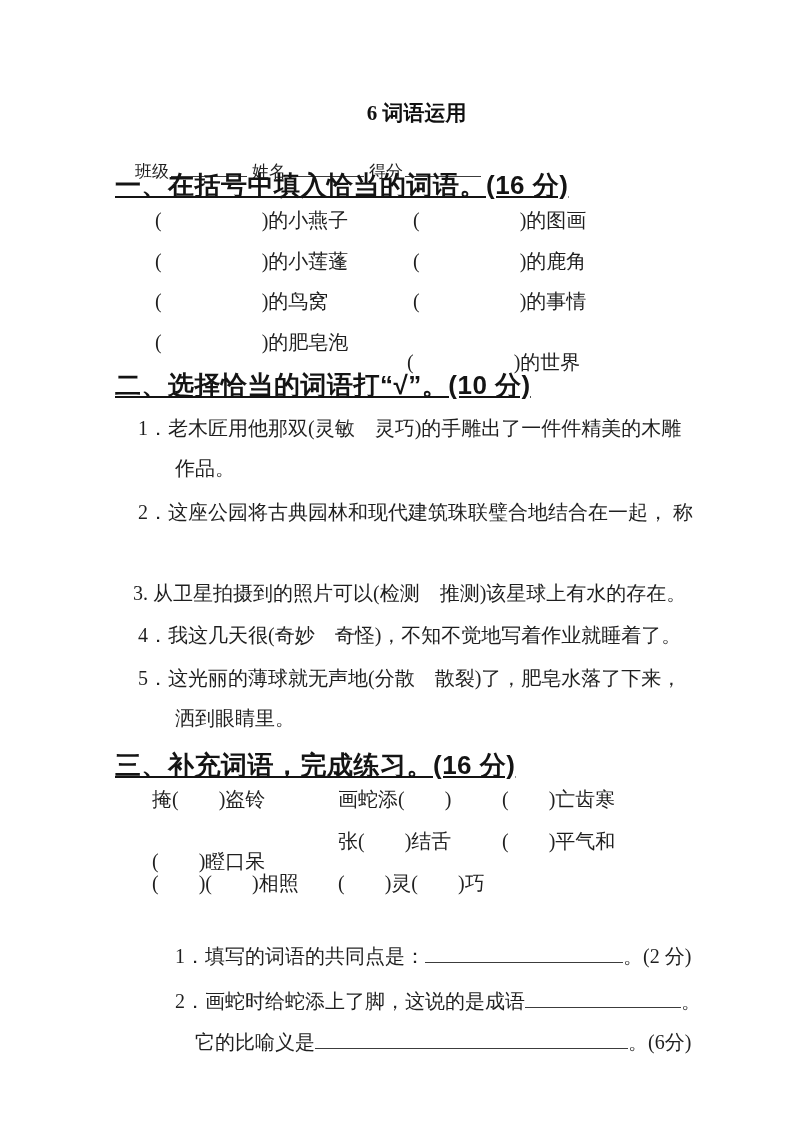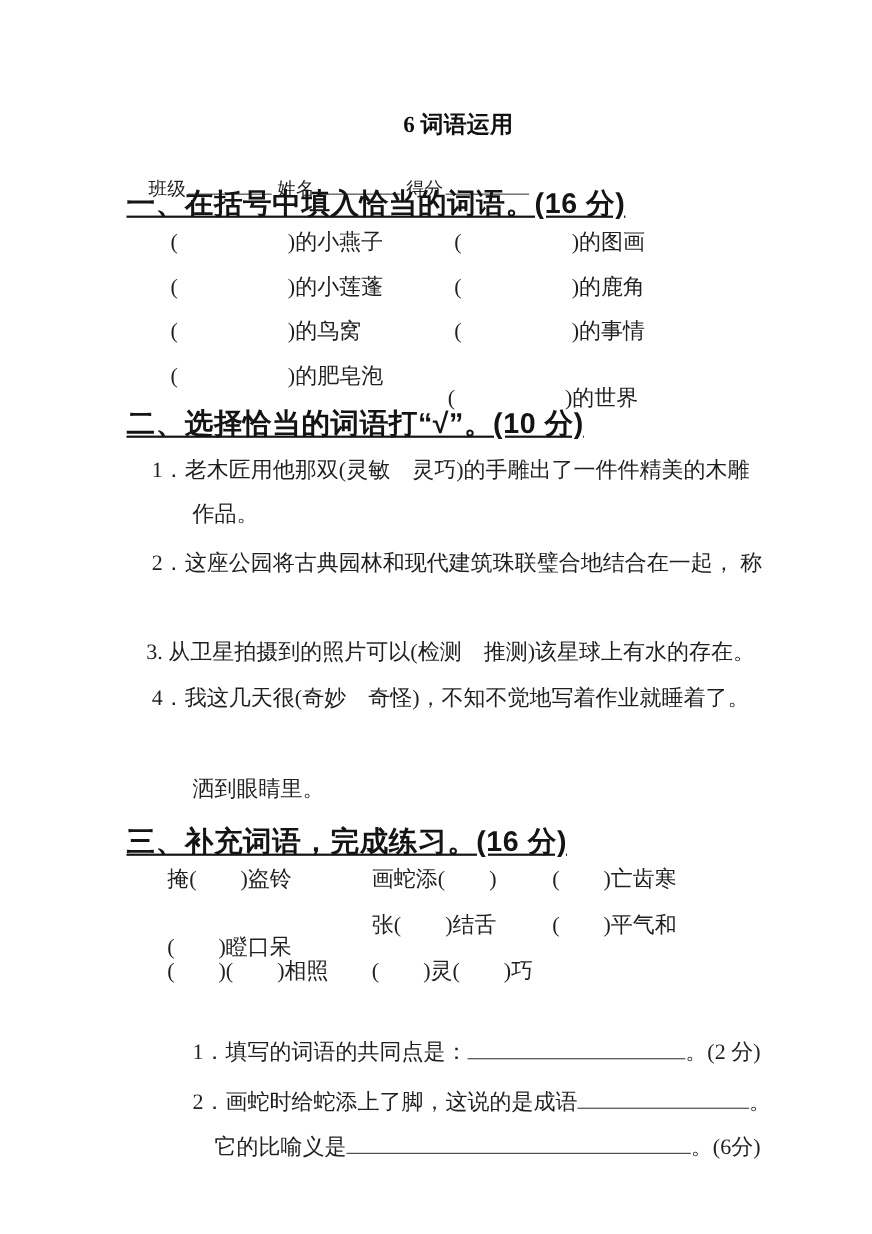--- a/index.html
+++ b/index.html
@@ -46,20 +46,21 @@
   <div class="t" style="left:155px; top:331px;">(　　　　　)的肥皂泡</div>
   <div class="t" style="left:407px; top:331px;margin-top:20px;">(　　　　　)的世界</div>
 
   <div class="t head" style="left:115px; top:371px;">二、选择恰当的词语打“√”。(10 分)</div>
 
   <div class="t" style="left:138px; top:417px;">1．老木匠用他那双(灵敏　灵巧)的手雕出了一件件精美的木雕</div>
   <div class="t" style="left:175px; top:457px;">作品。</div>
   <div class="t" style="left:138px; top:501px;">2．这座公园将古典园林和现代建筑珠联璧合地结合在一起， 称</div>
   <div class="t" style="left:133px; top:582px;">3. 从卫星拍摄到的照片可以(检测　推测)该星球上有水的存在。</div>
   <div class="t" style="left:138px; top:624px;">4．我这几天很(奇妙　奇怪)，不知不觉地写着作业就睡着了。</div>
+  <div class="t" style="left:138px; top:667px;">5．这光丽的薄球就无声地(分散　散裂)了，肥皂水落了下来，</div>
   <div class="t" style="left:175px; top:707px;">洒到眼睛里。</div>
 
   <div class="t head" style="left:115px; top:751px;">三、补充词语，完成练习。(16 分)</div>
 
   <div class="t" style="left:152px; top:788px;">掩(　　)盗铃</div>
   <div class="t" style="left:338px; top:788px;">画蛇添(　　)</div>
   <div class="t" style="left:502px; top:788px;">(　　)亡齿寒</div>
   <div class="t" style="left:152px; top:830px;margin-top:20px;">(　　)瞪口呆</div>
   <div class="t" style="left:338px; top:830px;">张(　　)结舌</div>
   <div class="t" style="left:502px; top:830px;">(　　)平气和</div>

